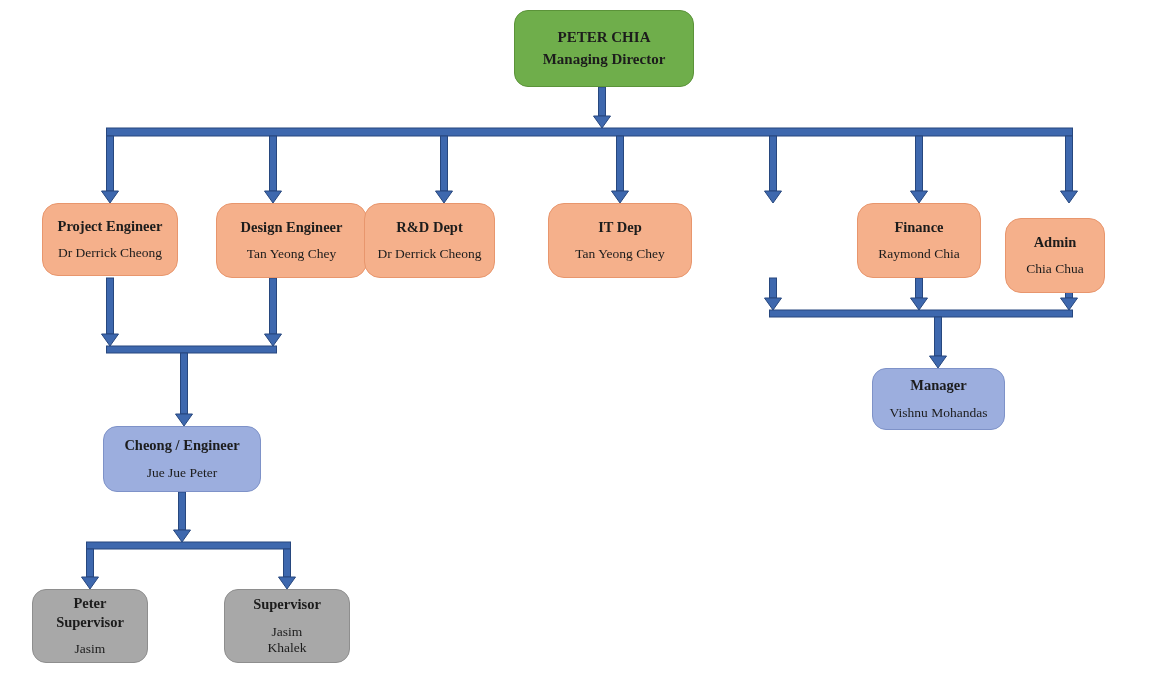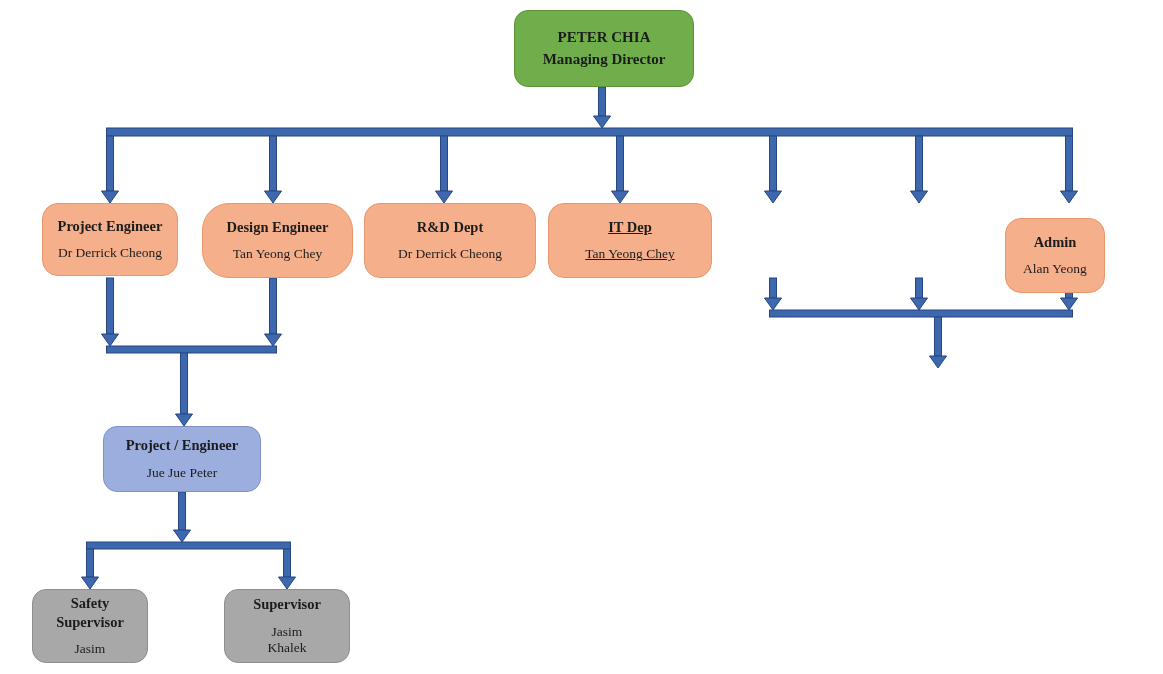--- a/index.html
+++ b/index.html
@@ -32,23 +32,23 @@
   }
   .green{background:var(--green-fill);border:1.5px solid var(--green-border);border-radius:14px;}
   .green .title,.green .subtitle{font-weight:bold;font-size:15px;line-height:1.45;margin-top:0;}
   .orange{background:var(--orange-fill);border:1.5px solid var(--orange-border);border-radius:16px;}
   .blue{background:var(--blue-fill);border:1.5px solid var(--blue-border);border-radius:14px;}
   .gray{background:var(--gray-fill);border:1.5px solid var(--gray-border);border-radius:14px;}
 
   
   #n-md{left:514px;top:10px;width:180px;height:77px;}
   #n-pe{left:42px;top:203px;width:136px;height:73px;}
-  #n-de{left:202px;top:203px;width:151px;height:75px;border-radius:27px;}
-  #n-rnd{left:364px;top:203px;width:172px;height:75px;}
-  #n-it{left:548px;top:203px;width:164px;height:75px;text-decoration:underline;}
+  #n-de{left:216px;top:203px;width:151px;height:75px;}
+  #n-rnd{left:364px;top:203px;width:131px;height:75px;}
+  #n-it{left:548px;top:203px;width:144px;height:75px;}
   #n-hr{left:710px;top:203px;width:126px;height:75px;}
   #n-fin{left:857px;top:203px;width:124px;height:75px;}
   #n-adm{left:1005px;top:218px;width:100px;height:75px;}
   #n-mgr{left:872px;top:368px;width:133px;height:62px;}
   #n-draft{left:103px;top:426px;width:158px;height:66px;}
   #n-safety{left:32px;top:589px;width:116px;height:74px;}
   #n-sup{left:224px;top:589px;width:126px;height:74px;}
 </style>
 </head>
 <body>
@@ -125,34 +125,42 @@
     <div class="title">R&amp;D Dept</div>
     <div class="subtitle">Dr Derrick Cheong</div>
   </div>
 
   <div class="node orange" id="n-it">
     <div class="title">IT Dep</div>
     <div class="subtitle">Tan Yeong Chey</div>
   </div>
 
 
+  <div class="node orange" id="n-fin">
+    <div class="title">Finance</div>
+    <div class="subtitle">Raymond Chia</div>
+  </div>
 
   <div class="node orange" id="n-adm">
     <div class="title">Admin</div>
-    <div class="subtitle">Alan Yeong</div>
+    <div class="subtitle">Chia Chua</div>
   </div>
 
+  <div class="node blue" id="n-mgr">
+    <div class="title">Manager</div>
+    <div class="subtitle">Vishnu Mohandas</div>
+  </div>
 
   <div class="node blue" id="n-draft">
-    <div class="title">Project / Engineer</div>
+    <div class="title">Cheong / Engineer</div>
     <div class="subtitle">Jue Jue Peter</div>
   </div>
 
   <div class="node gray" id="n-safety">
-    <div class="title">Safety
+    <div class="title">Peter
 Supervisor</div>
     <div class="subtitle">Jasim</div>
   </div>
 
   <div class="node gray" id="n-sup">
     <div class="title">Supervisor</div>
     <div class="subtitle">Jasim
 Khalek</div>
   </div>
 

